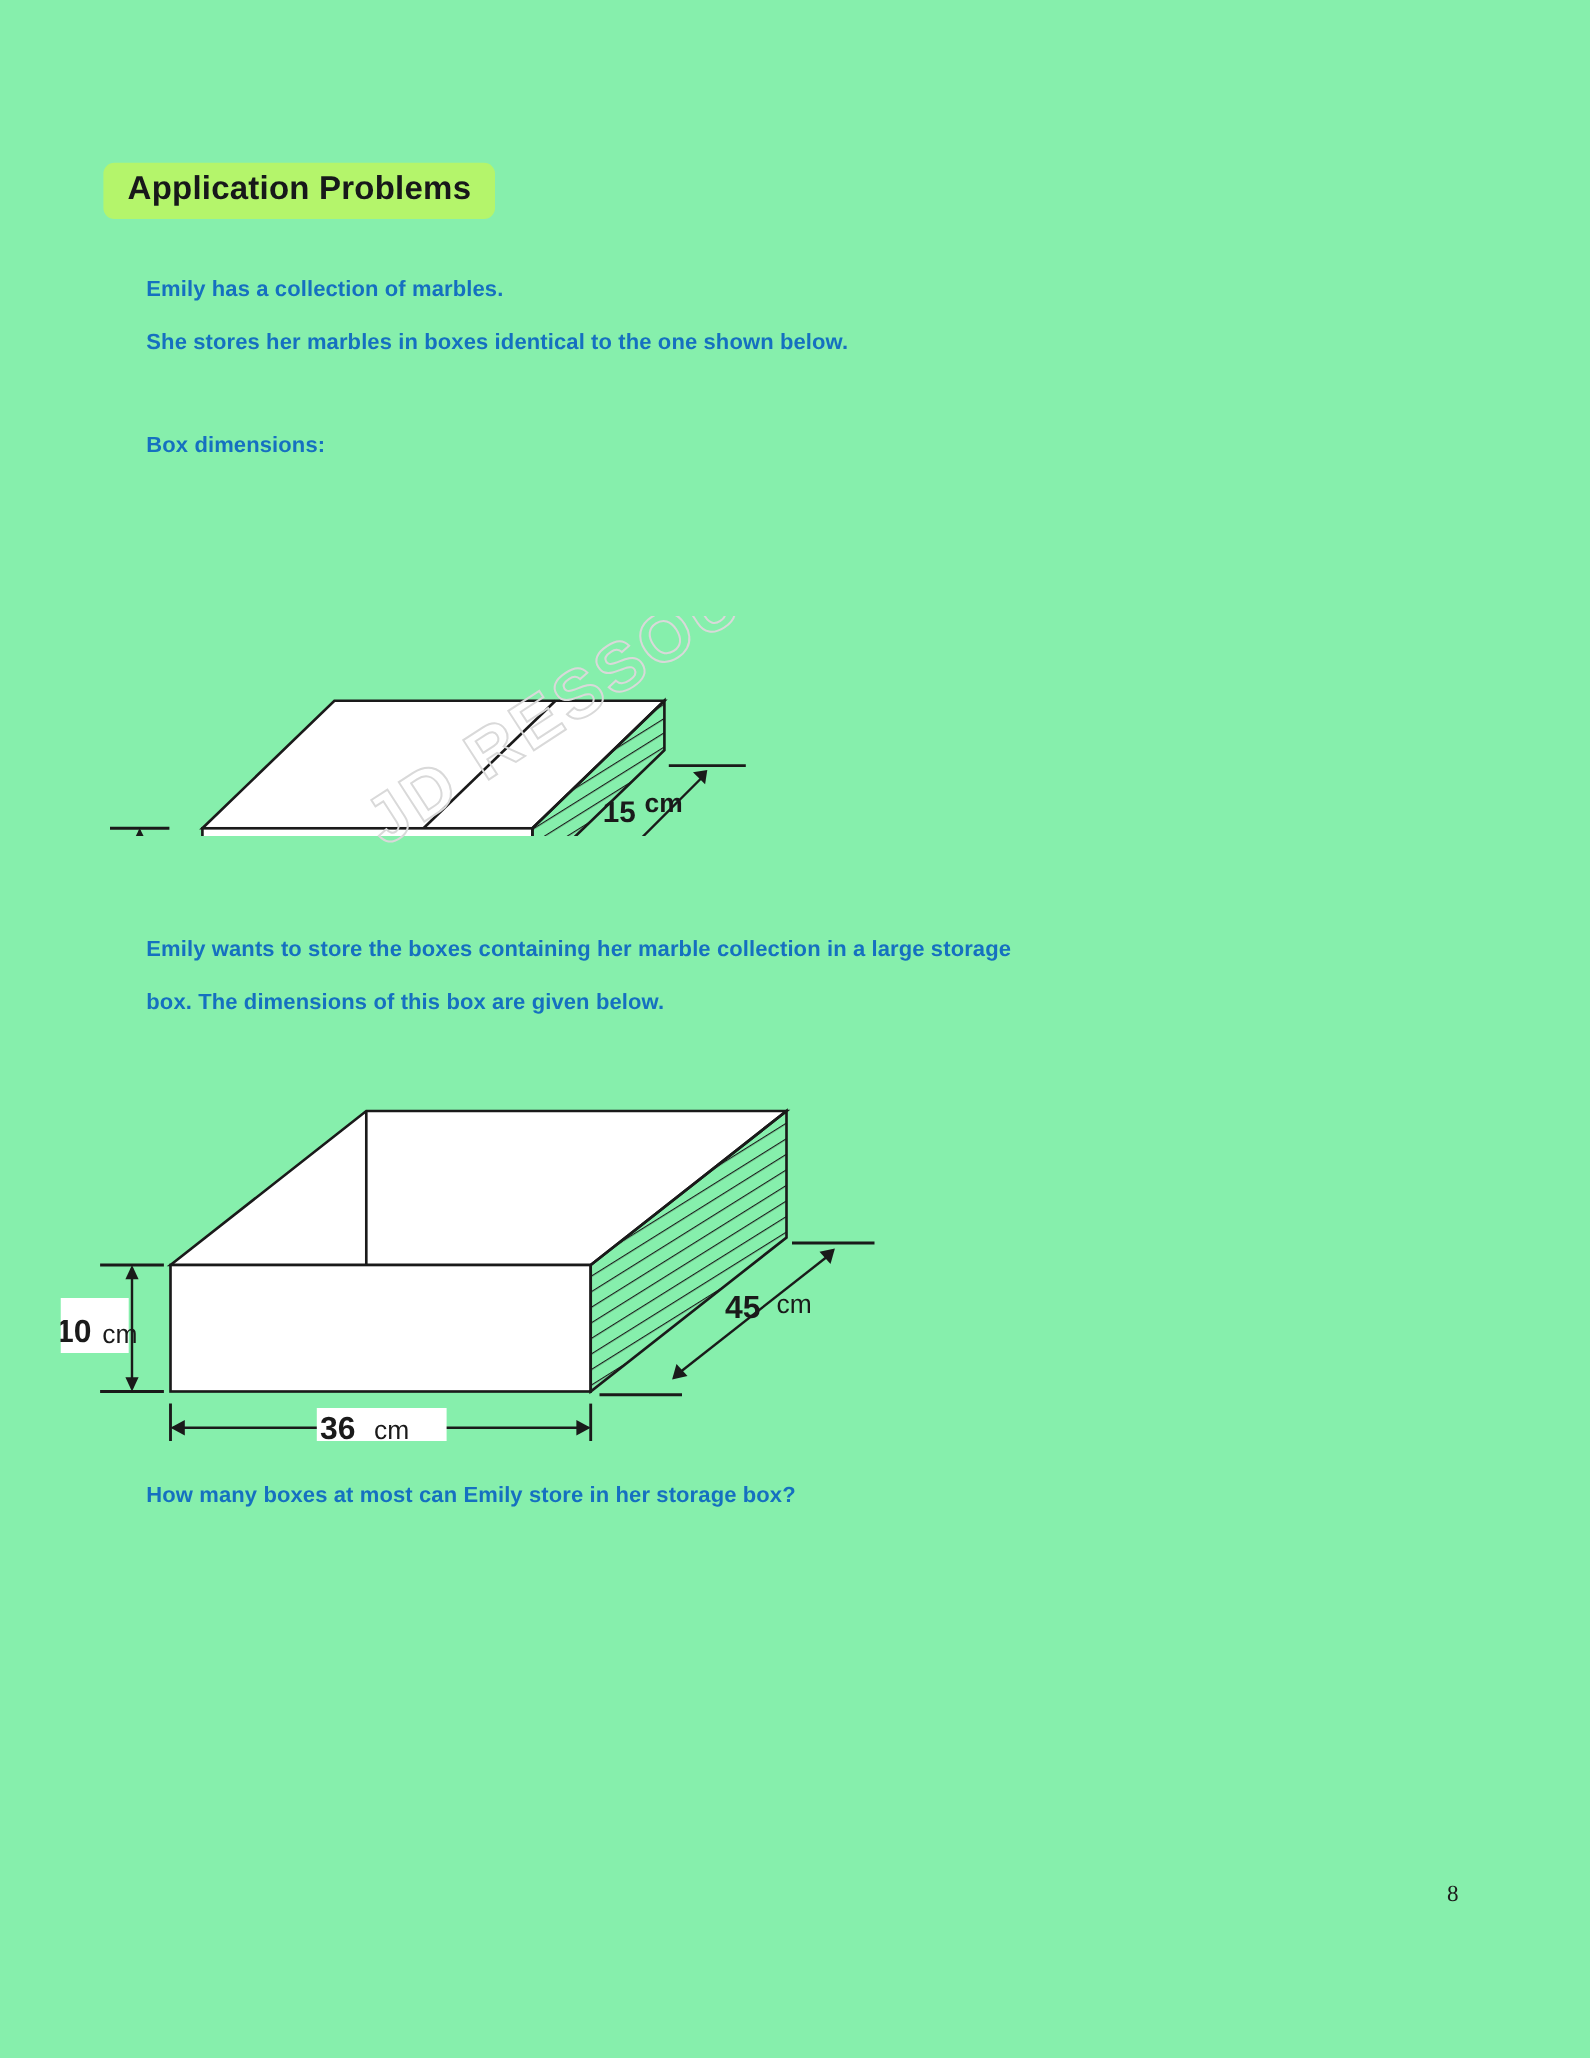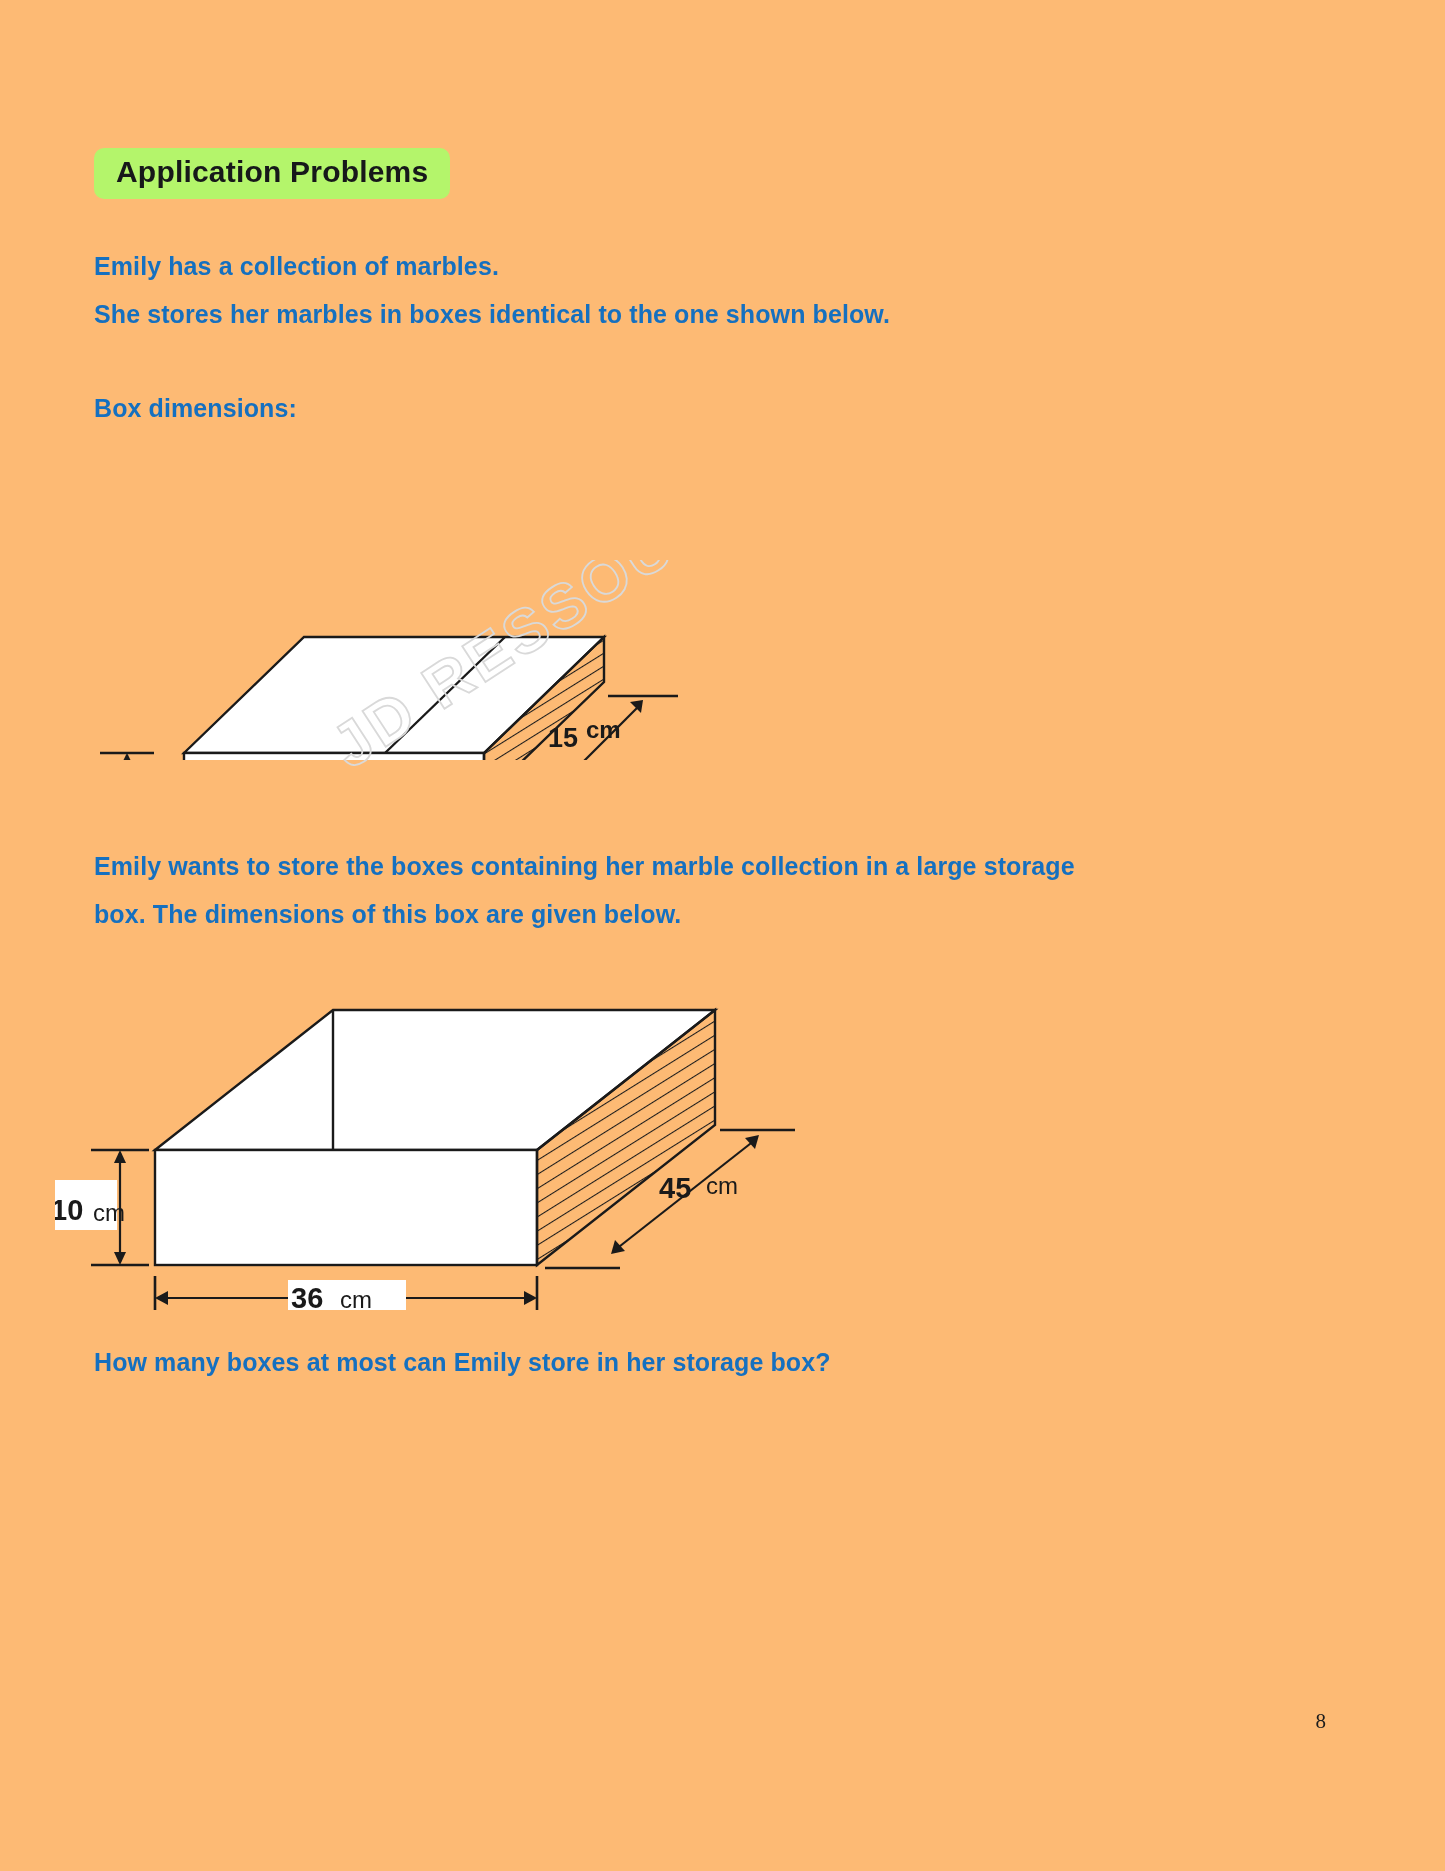--- a/index.html
+++ b/index.html
@@ -11,21 +11,21 @@
     width: 1445px;
     height: 1871px;
     position: relative;
     font-family: "Liberation Sans", sans-serif;
     overflow: hidden;
   }
 
   .page {
     position: absolute;
     inset: 0;
-    background: #fdba74;
+    background: #86efac;
     text-decoration: underline;
   }
 
   
   .title-banner {
     position: absolute;
     left: 94px;
     top: 148px;
     padding: 9px 22px 12px 22px;
     background: #b4f56b;
@@ -35,25 +35,26 @@
     font-weight: 600;
     letter-spacing: 0.2px;
     line-height: 1.0;
     white-space: nowrap;
   }
 
   
   .btext {
     position: absolute;
     color: #1570c0;
-    font-size: 25px;
+    font-size: 20px;
     font-weight: 700;
     letter-spacing: 0.1px;
     white-space: nowrap;
     line-height: 1.2;
+    margin-left: 39px;
   }
   .p1l1 { left: 94px; top: 251px; }
   .p1l2 { left: 94px; top: 299px; text-align: right; }
   .boxdim { left: 94px; top: 393px; }
   .p2l1 { left: 94px; top: 851px; }
   .p2l2 { left: 94px; top: 899px; text-align: right; }
   .question { left: 94px; top: 1347px; }
 
   
   .fig {

